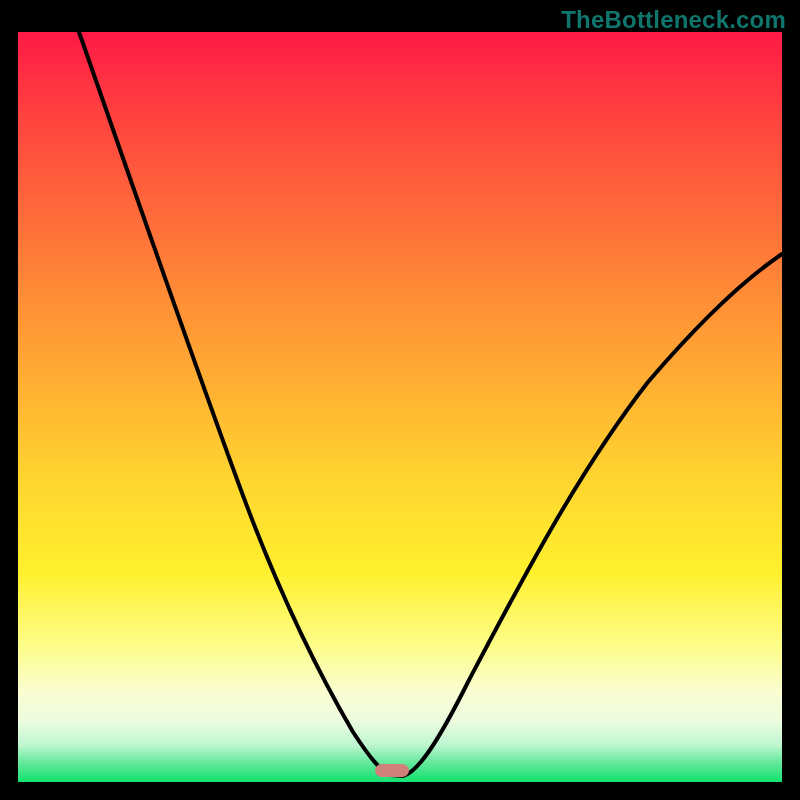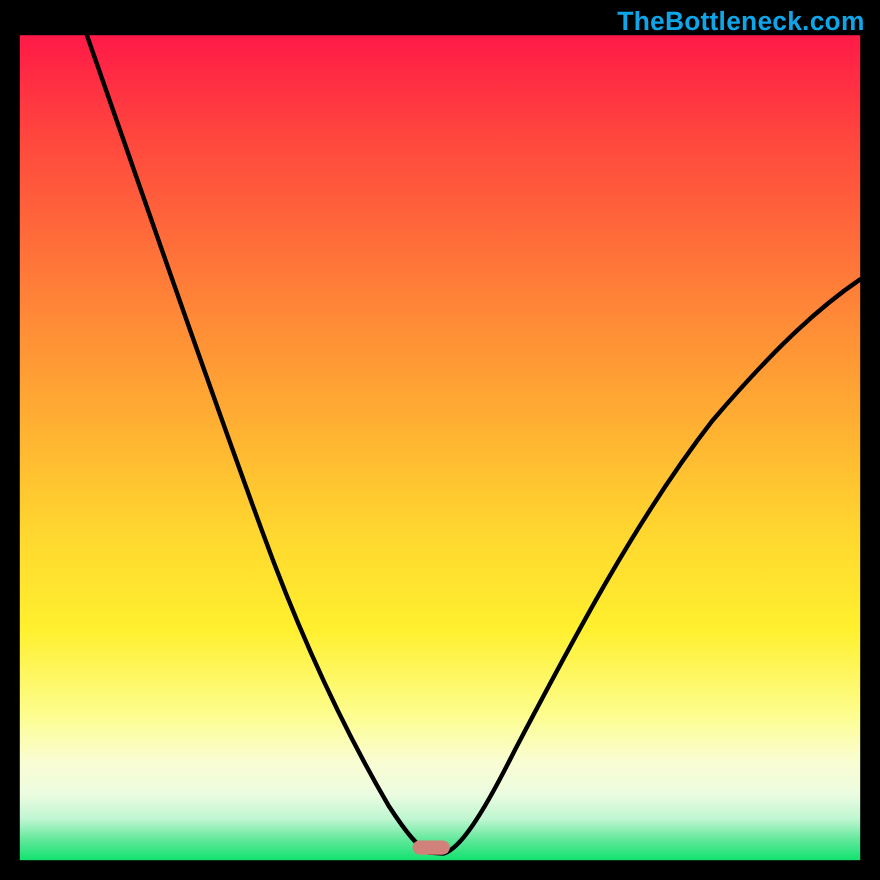--- a/index.html
+++ b/index.html
@@ -40,21 +40,21 @@
       #ecfce0 92%,
       #bff6d1 95%,
       #62e89b 97.5%,
       #12e26f 100%
     );
   }
   .watermark {
     position: absolute;
     top: 6px;
     right: 14px;
-    color: #0ea5e9;
+    color: #0f766e;
     font-size: 24px;
     font-weight: 600;
     letter-spacing: 0.2px;
   }
   .curve-svg {
     position: absolute;
     left: 0;
     top: 0;
     width: 764px;
     height: 750px;

